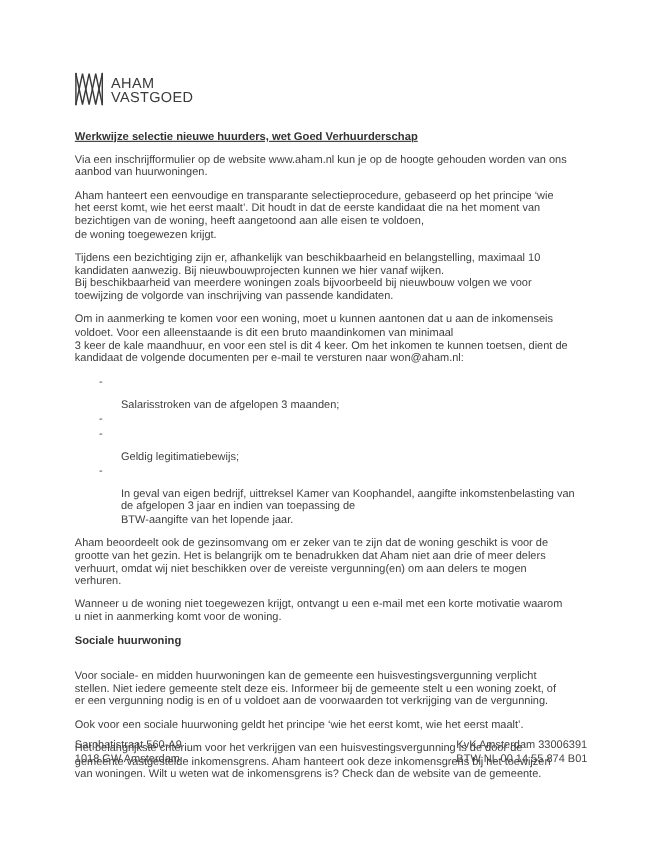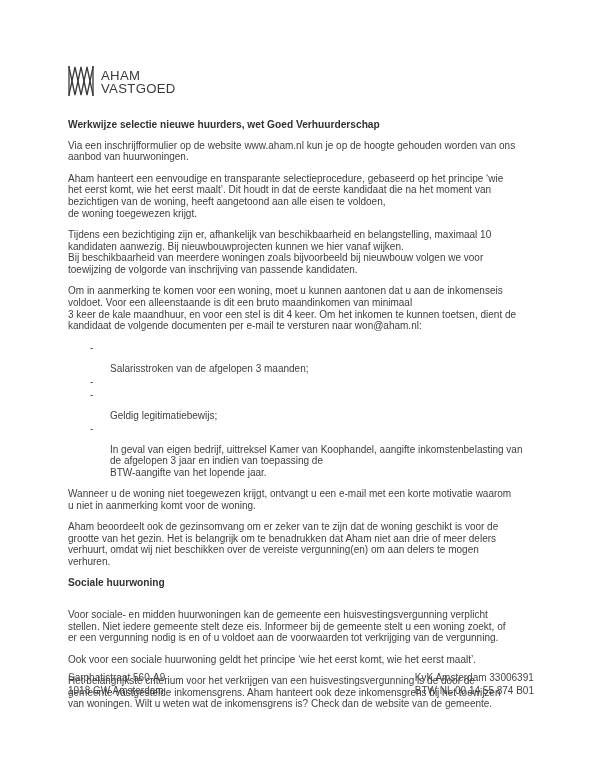--- a/index.html
+++ b/index.html
@@ -14,21 +14,21 @@
   }
 
   
   .logo { position:absolute; left:68px; top:66px; display:flex; align-items:center; gap:7px; }
   .logo-mark svg { display:block; }
   .wordmark { font-size:13.2px; line-height:13px; letter-spacing:0.3px; color:#3a3a3a; margin-top:2px; }
 
   
   .content { position:absolute; left:68px; top:119px; width:470px; font-size:10px; line-height:11.7px; }
   .content p { margin:0 0 9.5px 0; white-space:pre; }
-  .doc-title { font-size:10.2px; font-weight:bold; color:#333333; margin:0 0 9px 0; white-space:pre; }
+  .doc-title { font-size:10.2px; font-weight:bold; color:#333333; margin:0 0 9px 0; white-space:pre;text-decoration:underline; }
   .section-heading { font-size:10.2px; font-weight:bold; color:#333333; margin:0 0 20px 0; white-space:pre; }
 
   
   .bullets { margin:0 0 9.5px 0; }
   .bullet { display:flex; margin-bottom:1.3px; }
   .dash { flex:0 0 20px; margin-left:22px; }
   .btext { white-space:pre;margin-top:21px; }
 
   
   .page-footer {
@@ -88,26 +88,26 @@
         <span class="btext">Geldig legitimatiebewijs;</span>
       </div>
       <div class="bullet">
         <span class="dash">-</span>
         <span class="btext">In geval van eigen bedrijf, uittreksel Kamer van Koophandel, aangifte inkomstenbelasting van
 de afgelopen 3 jaar en indien van toepassing de
 BTW-aangifte van het lopende jaar.</span>
       </div>
     </div>
 
-    <p>Wanneer u de woning niet toegewezen krijgt, ontvangt u een e-mail met een korte motivatie waarom
-u niet in aanmerking komt voor de woning.</p>
     <p>Aham beoordeelt ook de gezinsomvang om er zeker van te zijn dat de woning geschikt is voor de
 grootte van het gezin. Het is belangrijk om te benadrukken dat Aham niet aan drie of meer delers
 verhuurt, omdat wij niet beschikken over de vereiste vergunning(en) om aan delers te mogen
 verhuren.</p>
+    <p>Wanneer u de woning niet toegewezen krijgt, ontvangt u een e-mail met een korte motivatie waarom
+u niet in aanmerking komt voor de woning.</p>
 
     <h2 class="section-heading">Sociale huurwoning</h2>
 
     <p>Voor sociale- en midden huurwoningen kan de gemeente een huisvestingsvergunning verplicht
 stellen. Niet iedere gemeente stelt deze eis. Informeer bij de gemeente stelt u een woning zoekt, of
 er een vergunning nodig is en of u voldoet aan de voorwaarden tot verkrijging van de vergunning.</p>
     <p>Ook voor een sociale huurwoning geldt het principe ‘wie het eerst komt, wie het eerst maalt’.</p>
     <p>Het belangrijkste criterium voor het verkrijgen van een huisvestingsvergunning is de door de
 gemeente vastgestelde inkomensgrens. Aham hanteert ook deze inkomensgrens bij het toewijzen
 van woningen. Wilt u weten wat de inkomensgrens is? Check dan de website van de gemeente.</p>

